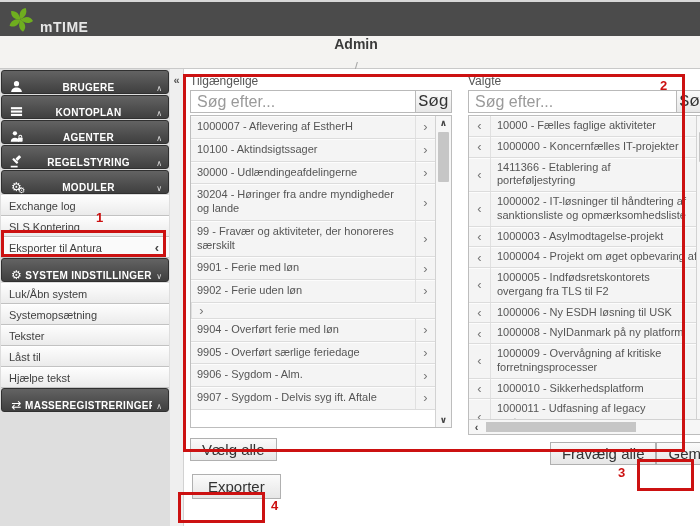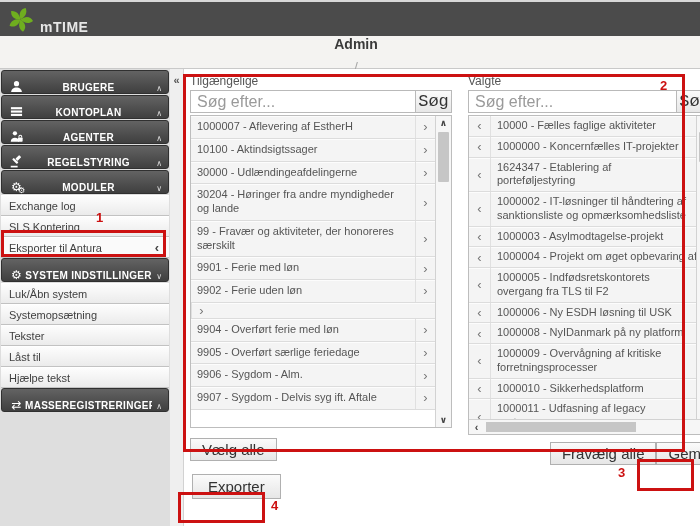--- a/index.html
+++ b/index.html
@@ -322,21 +322,21 @@
                   <div class="row">
                     <span class="row-btn">‹</span>
                     <span class="row-text">10000 - Fælles faglige aktiviteter</span>
                   </div>
                   <div class="row">
                     <span class="row-btn">‹</span>
                     <span class="row-text">1000000 - Koncernfælles IT-projekter</span>
                   </div>
                   <div class="row">
                     <span class="row-btn">‹</span>
-                    <span class="row-text">1624347 - Etablering af porteføljestyring</span>
+                    <span class="row-text">1411366 - Etablering af porteføljestyring</span>
                   </div>
                   <div class="row">
                     <span class="row-btn">‹</span>
                     <span class="row-text">1000002 - IT-løsninger til håndtering af sanktionsliste og opmærksomhedsliste</span>
                   </div>
                   <div class="row">
                     <span class="row-btn">‹</span>
                     <span class="row-text">1000003 - Asylmodtagelse-projekt</span>
                   </div>
                   <div class="row">

